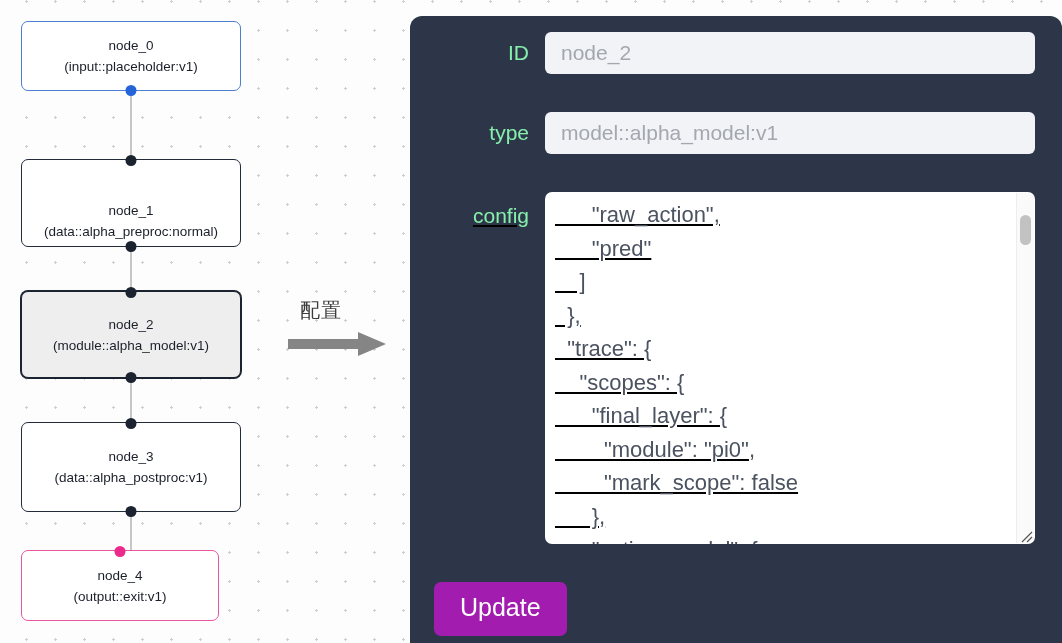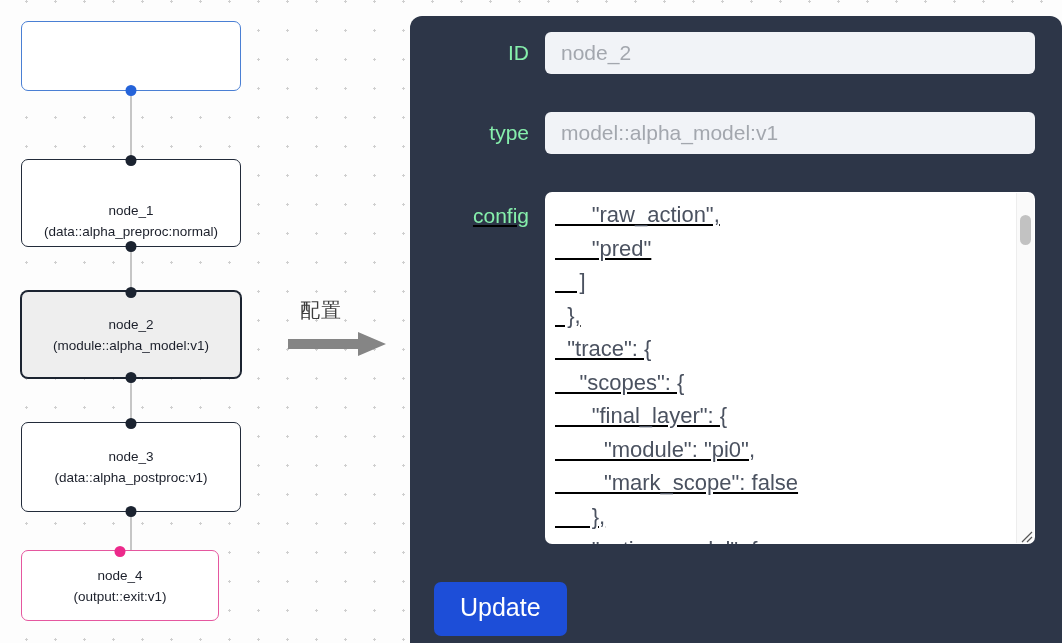--- a/index.html
+++ b/index.html
@@ -180,41 +180,42 @@
   }
   #config-resize-grip {
     position: absolute;
     right: 2px; bottom: 1px;
     width: 16px; height: 16px;
   }
 
   #update-button {
     position: absolute;
     left: 24px; top: 566px;
-    background: #1d4ed8;
+    background: #a21caf;
     color: #ffffff;
     border: none;
     border-radius: 7px;
     font-size: 25px;
     font-family: "Liberation Sans", sans-serif;
     padding: 11px 26px 14px 26px;
     cursor: pointer;
   }
 </style>
 </head>
 <body>
 
 <div id="canvas">
 
   <div class="edge" style="top:91px; height:68px;"></div>
   <div class="edge" style="top:247px; height:44px;"></div>
   <div class="edge" style="top:378px; height:44px;"></div>
   <div class="edge" style="top:512px; height:38px;"></div>
 
   <div class="node input-node" style="left:21px; top:21px; width:220px; height:70px;">
+    <span class="label"><span>node_0</span><br><span>(input::placeholder:v1)</span></span>
     <span class="handle bottom blue"></span>
   </div>
 
   <div class="node" style="left:21px; top:159px; width:220px; height:88px;align-items:flex-end;">
     <span class="label"><span>node_1</span><br><span>(data::alpha_preproc:normal)</span></span>
     <span class="handle top"></span>
     <span class="handle bottom"></span>
   </div>
 
   <div class="node selected" style="left:21px; top:291px; width:220px; height:87px;">

